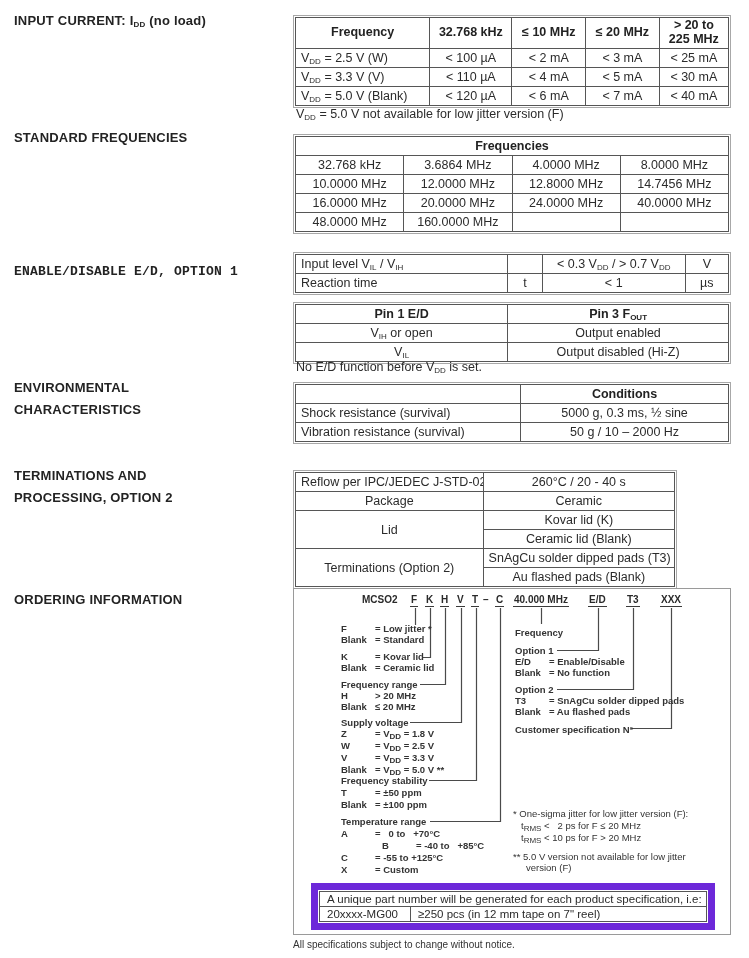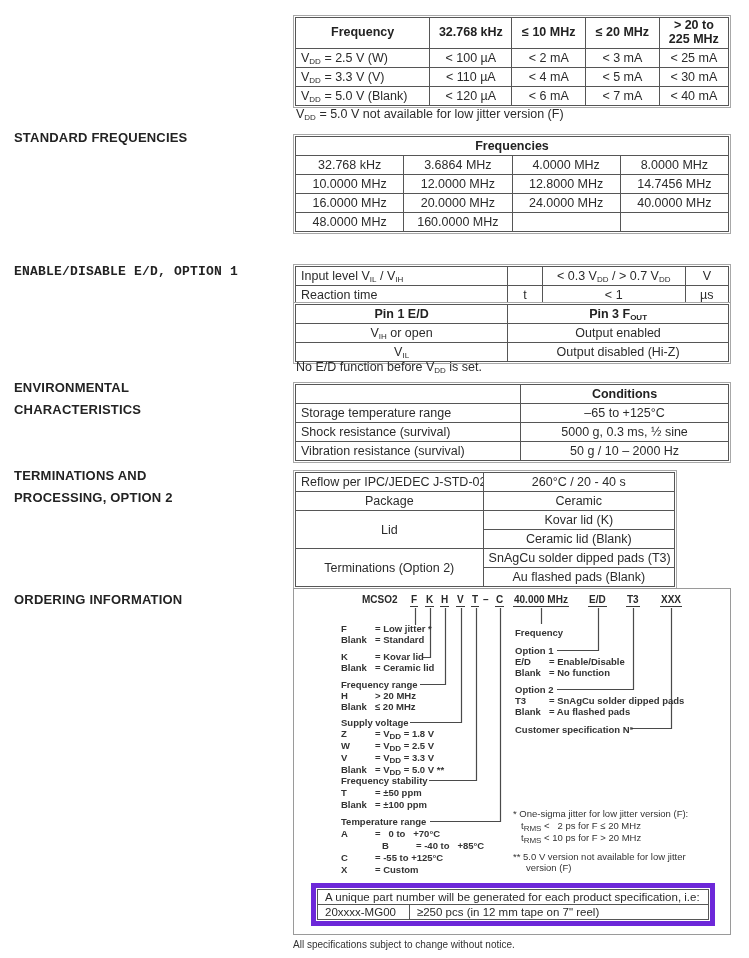--- a/index.html
+++ b/index.html
@@ -20,29 +20,30 @@
   .note { position:absolute; font-size:12.5px; color:#2b2b2b; white-space:nowrap; }
 
   
   #ordering-box { position:absolute; left:293px; top:588px; width:438px; height:347px; border:1px solid #9a9a9a; background:#fff; box-sizing:border-box; }
   #ord-lines { position:absolute; left:0; top:0; }
   .pn-seg { position:absolute; top:5px; font-size:10px; font-weight:bold; color:#2a2a2a; white-space:pre; }
   .pn-u { border-bottom:1.5px solid #3a3a3a; padding:0 1px 1px 1px; }
   .ord-line { position:absolute; font-size:9.5px; font-weight:bold; color:#333; white-space:pre; line-height:11px; }
   .ord-line .k { display:inline-block; width:34px; }
   .ord-fn { position:absolute; font-size:9.5px; font-weight:normal; color:#333; white-space:pre; line-height:11px; }
-  #unique-frame { position:absolute; left:17px; top:294px; width:404px; border:5px solid #6d28d9; padding:1px; box-sizing:border-box; }
+  #unique-frame { position:absolute; left:17px; top:294px; width:404px; border:7px solid #6d28d9; padding:1px; box-sizing:border-box; }
   #unique-frame td { font-size:11.5px; height:12px; padding:1px 7px; text-align:left; }
   #page-footer { position:absolute; left:293px; top:939px; font-size:10px; color:#333; }
 </style>
 </head>
 <body>
 
 <div id="page">
 
+  <div class="sec-heading" style="top:13px;">INPUT CURRENT: I<sub>DD</sub> (no load)</div>
   <div class="tframe" style="left:293px; top:15px; width:438px;">
     <table class="tbl">
       <colgroup>
           <col style="width:31%">
           <col style="width:19%">
           <col style="width:17%">
           <col style="width:17%">
           <col style="width:16%">
         </colgroup>
       <tbody>
@@ -115,21 +116,21 @@
         <td>48.0000 MHz</td>
         <td>160.0000 MHz</td>
         <td></td>
         <td></td>
       </tr>
     </tbody>
       </table>
   </div>
 
   <div class="sec-heading" style="top:264px;font-family:Liberation Mono, monospace;">ENABLE/DISABLE E/D, OPTION 1</div>
-  <div class="tframe" style="left:293px; top:264px; width:438px;">
+  <div class="tframe" style="left:293px; top:252px; width:438px;">
     <table class="tbl">
       <colgroup>
           <col style="width:49%">
           <col style="width:8%">
           <col style="width:33%">
           <col style="width:10%">
         </colgroup>
       <tbody>
           <tr>
         <td class="left">Input level V<sub>IL</sub> / V<sub>IH</sub></td>
@@ -175,24 +176,20 @@
   <div class="tframe" style="left:293px; top:382px; width:438px;">
     <table class="tbl">
       <colgroup>
           <col style="width:52%">
           <col style="width:48%">
         </colgroup>
       <tbody>
           <tr>
         <td></td>
         <th>Conditions</th>
-      </tr>
-      <tr>
-        <td class="left">Storage temperature range</td>
-        <td>–65 to +125°C</td>
       </tr>
       <tr>
         <td class="left">Shock resistance (survival)</td>
         <td>5000 g, 0.3 ms, ½ sine</td>
       </tr>
       <tr>
         <td class="left">Vibration resistance (survival)</td>
         <td>50 g / 10 – 2000 Hz</td>
       </tr>
     </tbody>

